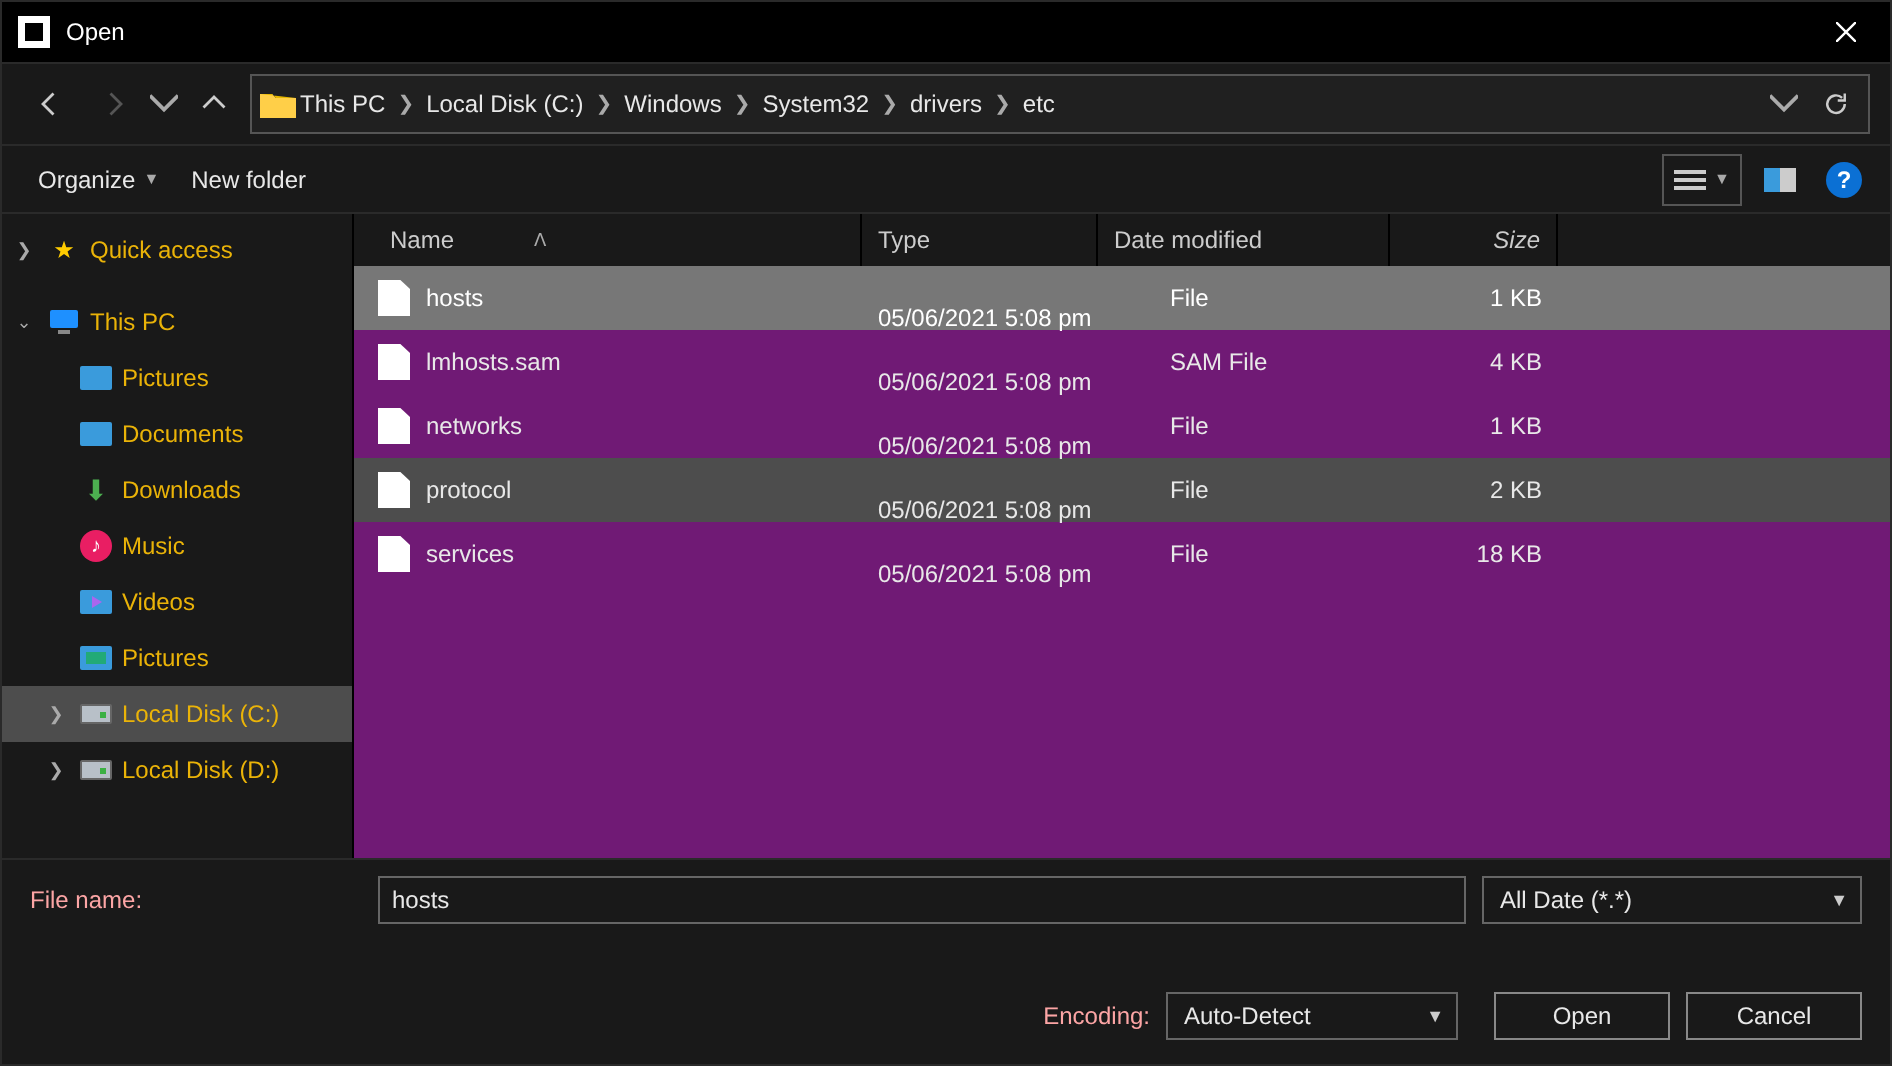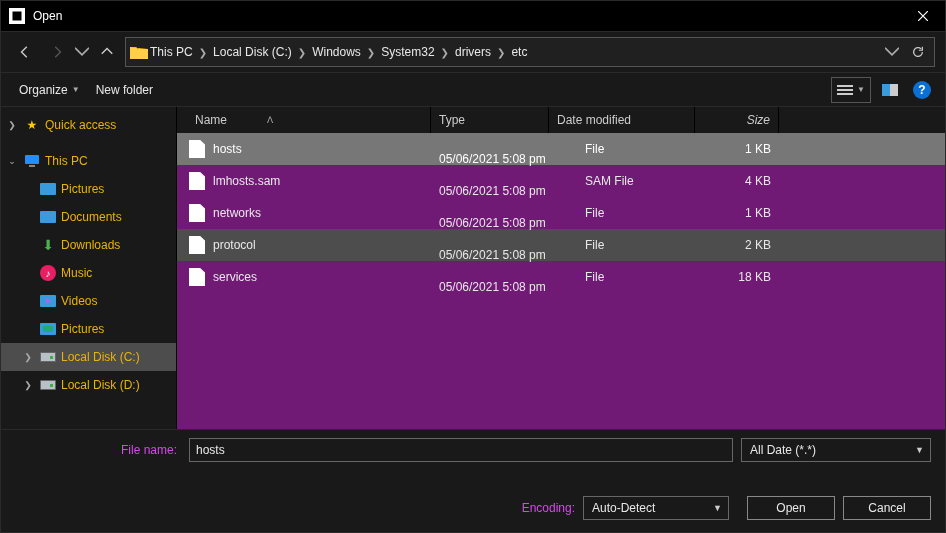--- a/index.html
+++ b/index.html
@@ -54,21 +54,21 @@
   .row.hov { background:#4d4d4d; }
   .cell { padding:0 8px; overflow:hidden; white-space:nowrap; }
   .cell.name { width:250px; display:flex; align-items:center; gap:8px; padding-left:8px; }
   .cell.date { width:146px;margin-top:20px; }
   .cell.type { width:118px; }
   .cell.size { width:84px; text-align:right; }
   .fileico { width:16px; height:18px; background:#fff; clip-path: polygon(0 0, 70% 0, 100% 25%, 100% 100%, 0 100%); }
 
   .footer { padding:8px 14px 12px; border-top:1px solid #2a2a2a; display:flex; flex-direction:column; gap:10px; }
   .footrow { display:flex; align-items:center; gap:8px; }
-  .footlabel { text-align:right; color:#d946ef; }
+  .footlabel { text-align:left; color:#fca5a5; }
   .footinput { height:24px; background:#191919; border:1px solid #666; color:#e8e8e8; padding:0 6px; font-size:12px; }
   .footinput.name { flex:1; margin-left:4px; }
   .footrow1 .footlabel { width: 162px; }
   .combo { height:24px; border:1px solid #666; background:#191919; display:flex; align-items:center; padding:0 6px 0 8px; gap:6px; }
   .combo .cchev { font-size:9px; color:#ccc; margin-left:auto; }
   .filterbox { width:190px; }
   .encbox { width:146px; }
   .btn { height:24px; width:88px; border:1px solid #888; background:#191919; color:#e8e8e8; display:flex; align-items:center; justify-content:center; }
   .arrow-svg { fill: currentColor; }
 

